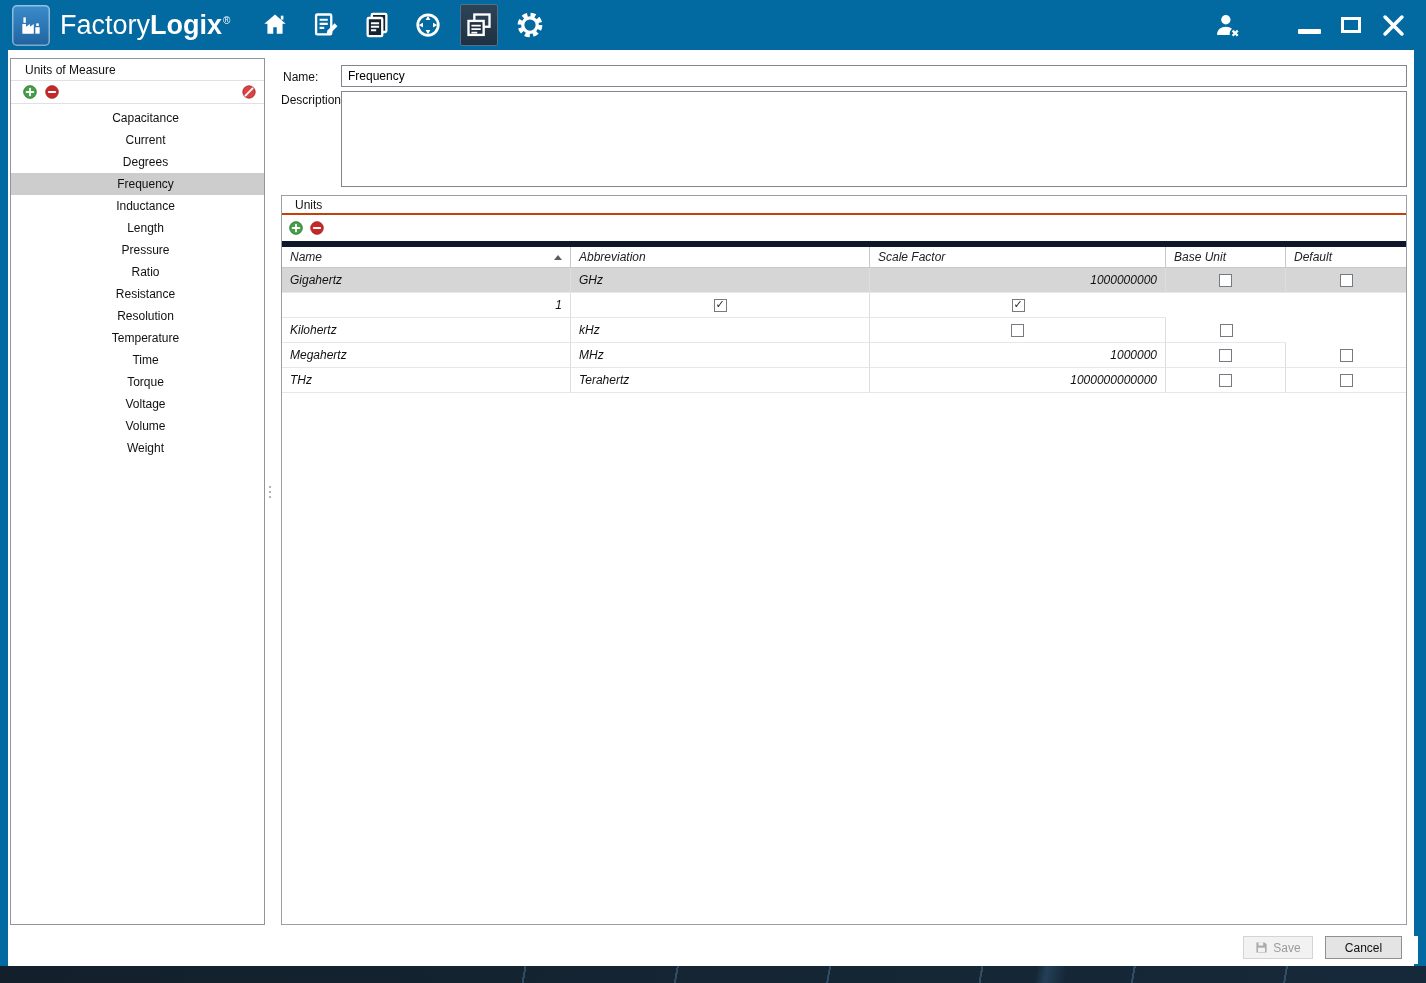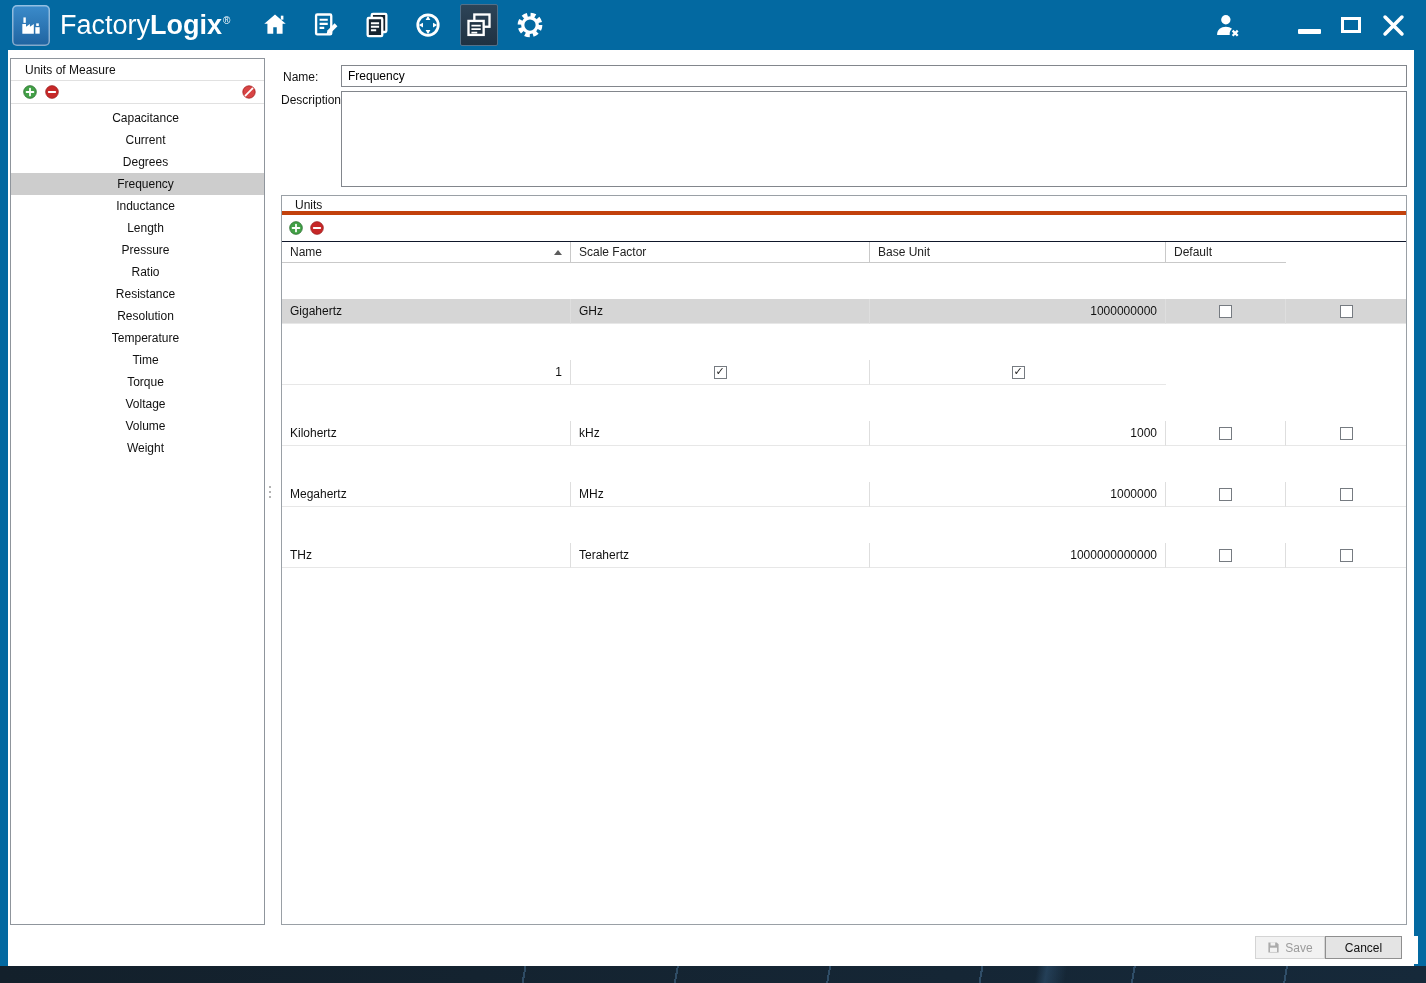--- a/index.html
+++ b/index.html
@@ -45,42 +45,42 @@
   .field-label { position:absolute; color:#111;text-align:right; }
   .lbl-name { left:8px; top:12px; }
   .lbl-desc { left:6px; top:35px; }
   .name-input { position:absolute; left:66px; top:7px; width:1066px; height:22px; border:1px solid #82868c;
                 font:12px "Liberation Sans", sans-serif; padding:2px 6px; background:#fff; }
   .desc-textarea { position:absolute; left:66px; top:33px; width:1066px; height:96px; border:1px solid #82868c;
                    resize:none; font:12px "Liberation Sans", sans-serif; padding:4px 6px; background:#fff; }
 
   
   .units-group { position:absolute; left:6px; top:137px; width:1126px; height:730px; border:1px solid #9aa0a6; background:#fff; }
-  .ug-title { height:19px; line-height:19px; padding-left:13px; border-bottom:4px solid #c2410c; }
+  .ug-title { height:19px; line-height:19px; padding-left:13px; border-bottom:2px solid #c2410c; }
   .ug-toolbar { height:26px; display:flex; align-items:center; gap:7px; padding-left:7px; }
 
-  .grid { border-top:1px solid #0f172a; }
+  .grid { border-top:6px solid #0f172a;font-style:italic; }
   .grid-header, .grid-row { display:grid; grid-template-columns:289px 299px 296px 120px 1fr; }
   .grid-header .cell { height:21px; padding:0 8px; border-right:1px solid #c9c9c9; border-bottom:1px solid #c9c9c9;
                        display:flex; align-items:center; color:#222; background:#fff; cursor:pointer; }
   .grid-header .cell:last-child { border-right:none; }
   .grid-row .cell { height:21px; padding:12px 8px; border-right:1px solid #dedede; border-bottom:1px solid #e7e7e7;
-                    display:flex; align-items:center; color:#111; background:#fff;margin-top:36px; }
+                    display:flex; align-items:center; color:#111; background:#fff; }
   .grid-row .cell:last-child { border-right:none; }
   .grid-row.selected .cell { background:#d6d6d6; }
   .cell.num { justify-content:flex-end; }
   .cell.check-cell { justify-content:center; }
   .sort-arrow { margin-left:auto; width:0; height:0; border-left:4px solid transparent; border-right:4px solid transparent; border-bottom:5px solid #5c5c5c; }
 
   .checkbox { width:13px; height:13px; border:1px solid #767b81; background:#fff; display:flex; align-items:center; justify-content:center;
               font-family:"DejaVu Sans", sans-serif; font-size:11px; color:#1d1d1d; cursor:pointer; }
   .checkbox[data-checked="true"]::after { content:"✓"; margin-top:-1px; }
 
   
-  .footer { position:absolute; left:0; top:886px; width:1410px; height:28px; display:flex; justify-content:flex-end; padding-right:16px; background:#fff; }
+  .footer { position:absolute; left:0; top:886px; width:1410px; height:28px; display:flex; justify-content:flex-end; gap:12px; padding-right:16px; background:#fff; }
   .btn { height:23px; font:12px "Liberation Sans", sans-serif; display:flex; align-items:center; justify-content:center; gap:5px; cursor:pointer; }
   .btn.save { width:70px; color:#9b9b9b; background:#f2f2f2; border:1px solid #d4d4d4; }
   .btn.cancel { width:77px; color:#111; background:#e4e4e4; border:1px solid #8f8f8f; }
 
   
   .bottom-strip { position:absolute; left:0; right:0; bottom:0; height:17px; background:linear-gradient(90deg,#13202b,#16293a); overflow:hidden; }
   .bottom-strip::before { content:""; position:absolute; right:0; top:-4px; bottom:-4px; width:980px;
       background:repeating-linear-gradient(100deg, transparent 0 78px, rgba(96,150,196,.35) 78px 80px, transparent 80px 150px); }
   .bottom-strip::after { content:""; position:absolute; right:120px; top:0; bottom:0; width:500px;
       background:linear-gradient(100deg, transparent 46%, rgba(70,120,165,.30) 48%, transparent 52%); }
@@ -240,20 +240,21 @@
               </svg>
           </span>
         </div>
 
         <div class="grid">
           <div class="grid-header">
             <div class="cell">
                 <span>Name</span>
                 <span class="sort-arrow"></span>
               </div>
+            <div class="cell">Abbreviation</div>
             <div class="cell">Scale Factor</div>
             <div class="cell">Base Unit</div>
             <div class="cell">Default</div>
           </div>
 
           <div class="grid-row selected">
             <div class="cell">Gigahertz</div>
             <div class="cell">GHz</div>
             <div class="cell num">1000000000</div>
             <div class="cell check-cell">
@@ -268,21 +269,20 @@
             <div class="cell check-cell">
                 <span class="checkbox" data-checked="true"></span>
               </div>
             <div class="cell check-cell">
                 <span class="checkbox" data-checked="true"></span>
               </div>
           </div>
           <div class="grid-row">
             <div class="cell">Kilohertz</div>
             <div class="cell">kHz</div>
-            <div class="cell num">1000</div>
             <div class="cell check-cell">
                 <span class="checkbox" data-checked="false"></span>
               </div>
             <div class="cell check-cell">
                 <span class="checkbox" data-checked="false"></span>
               </div>
           </div>
           <div class="grid-row">
             <div class="cell">Megahertz</div>
             <div class="cell">MHz</div>

